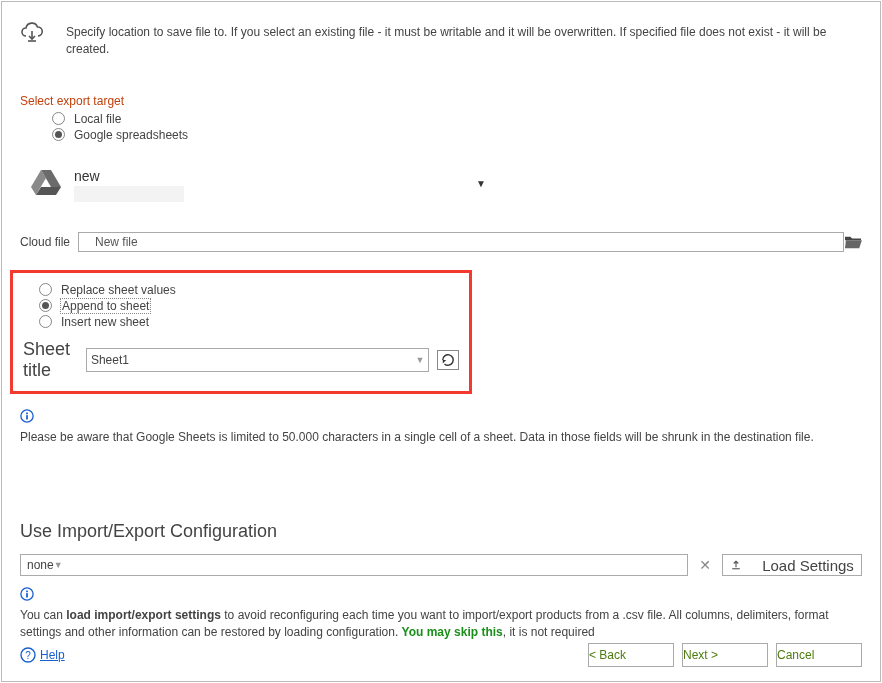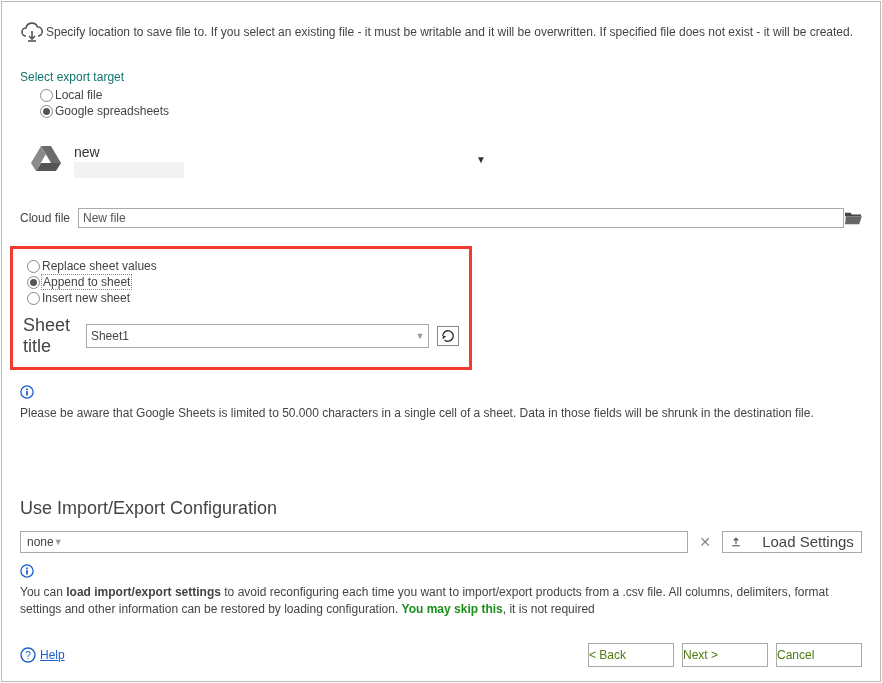--- a/index.html
+++ b/index.html
@@ -14,47 +14,47 @@
   }
   .dialog {
     border: 1px solid #bbb;
     width: 880px;
     height: 681px;
     margin: 1px;
     position: relative;
     padding: 18px 18px 10px 18px;
   }
   
-  .desc-row { display: flex; align-items: flex-start; gap: 2px; margin-bottom: 26px; }
+  .desc-row { display: flex; align-items: flex-start; gap: 22px; margin-bottom: 36px; }
   .cloud-icon { width: 24px; height: 24px; flex-shrink: 0; }
   .desc-text { font-size: 12px; color: #444; line-height: 1.4; padding-top: 4px; }
 
-  .section-label { font-size: 12px; color: #0f766e; margin-bottom: 4px; }
+  .section-label { font-size: 12px; color: #c2410c; margin-bottom: 4px; }
 
   .radio-group { padding-left: 16px; margin-bottom: 26px; }
-  .radio-row { display: flex; align-items: center; gap: 2px; font-size: 12px; color: #444; margin: 2px 4px; cursor: pointer; }
+  .radio-row { display: flex; align-items: center; gap: 9px; font-size: 12px; color: #444; margin: 2px 16px; cursor: pointer; }
   .radio-outer {
     width: 13px; height: 13px; border: 1px solid #888; border-radius: 50%;
     display: inline-flex; align-items: center; justify-content: center; background: #fff;
   }
   .radio-inner { width: 7px; height: 7px; border-radius: 50%; background: #555; }
 
   
   .account-row { display: flex; align-items: flex-start; gap: 12px; padding-left: 10px; margin-bottom: 30px; position: relative; }
   .drive-icon { width: 32px; height: 28px; flex-shrink: 0; }
   .account-info { display: flex; flex-direction: column; }
   .account-name { font-size: 14px; color: #333; }
   .account-sub { width: 110px; height: 16px; background: #f3f3f3; margin-top: 2px; }
   .account-caret { margin-left: 280px; margin-top: 10px; font-size: 10px; color: #333; }
 
   
   .cloud-file-row { display: flex; align-items: center; margin-bottom: 18px; }
   .cloud-file-label { font-size: 12px; color: #444; width: 58px; }
   .cloud-file-input {
-    flex: 1; height: 20px; border: 1px solid #aaa; padding: 2px 4px; font-size: 12px;
+    flex: 1; height: 20px; border: 1px solid #aaa; padding: 2px 16px; font-size: 12px;
     color: #555; background: #fff;
   }
   .folder-icon { width: 18px; height: 16px; cursor: pointer; }
 
   
   .highlight-box {
     border: 3px solid #f23a2f;
     padding: 8px 10px 10px 10px;
     margin-left: -10px;
     margin-right: 390px;

